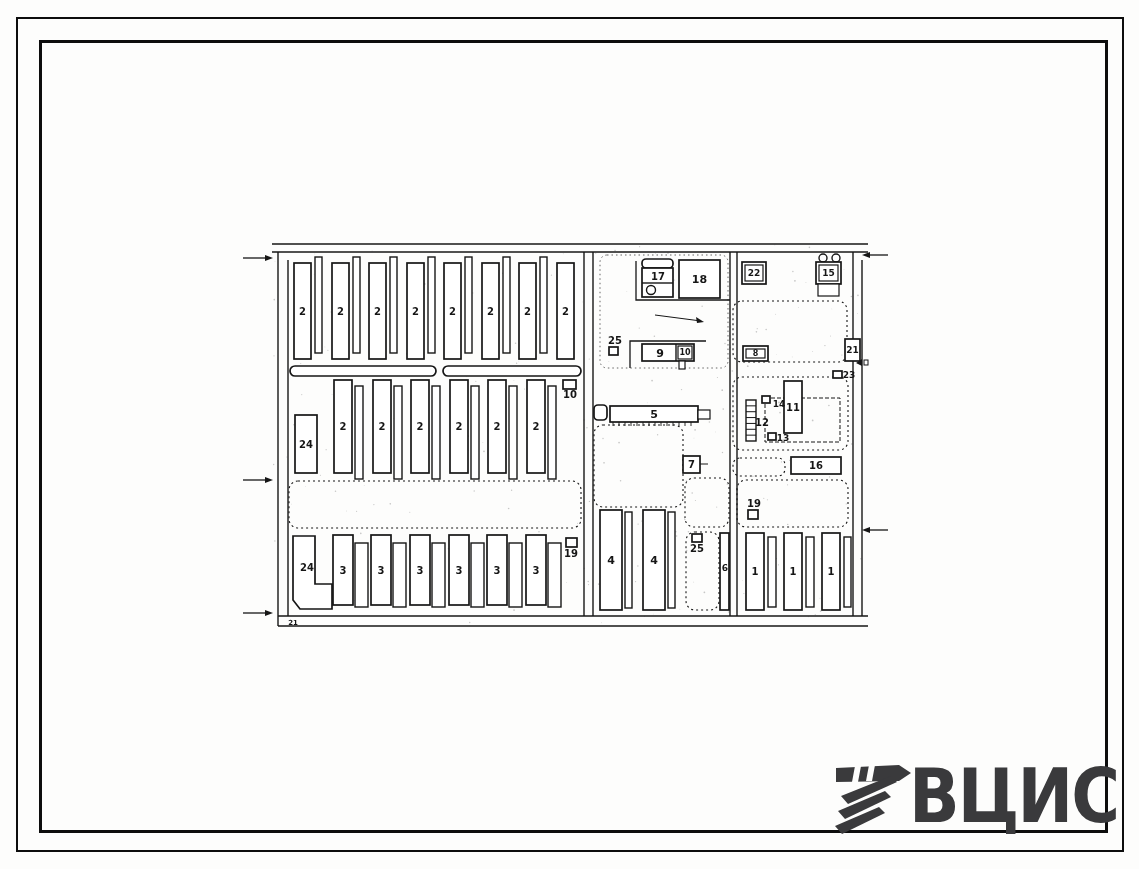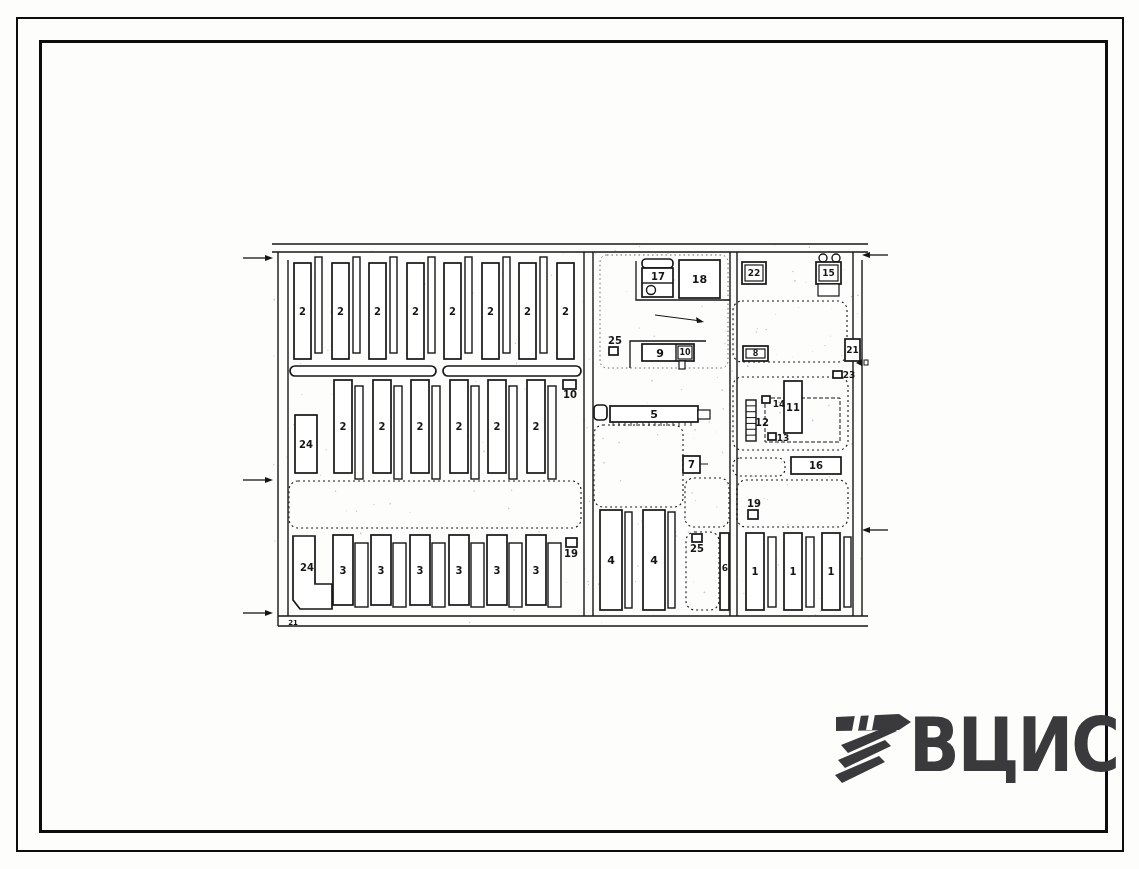--- a/index.html
+++ b/index.html
@@ -5,21 +5,21 @@
   html,body{margin:0;padding:0;}
   body{
     width:1139px;height:869px;position:relative;background:#fdfdfc;
     font-family:"DejaVu Sans",sans-serif;overflow:hidden;
   }
   .frame{position:absolute;box-sizing:border-box;background:transparent;}
   .frame-outer{left:16px;top:17px;width:1108px;height:835px;border:2.5px solid #0d0d0d;}
   .frame-inner{left:39px;top:40px;width:1069px;height:793px;border:3px solid #0d0d0d;}
   .plan{position:absolute;left:240px;top:225px;width:660px;height:415px;}
   .plan svg{display:block;width:100%;height:100%;}
-  .logo{position:absolute;left:833px;top:709px;width:250px;height:80px;text-align:right;}
+  .logo{position:absolute;left:833px;top:760px;width:250px;height:80px;text-align:right;}
   .logo-icon{position:absolute;left:0;top:3px;width:80px;height:75px;}
   .logo-text{
     position:absolute;left:76px;top:-8px;font-size:70px;font-weight:bold;
     letter-spacing:-2px;transform:scale(0.95,1.07);transform-origin:left top;
     font-family:"DejaVu Sans",sans-serif;white-space:nowrap;
   }
 </style>
 </head>
 <body>
 

